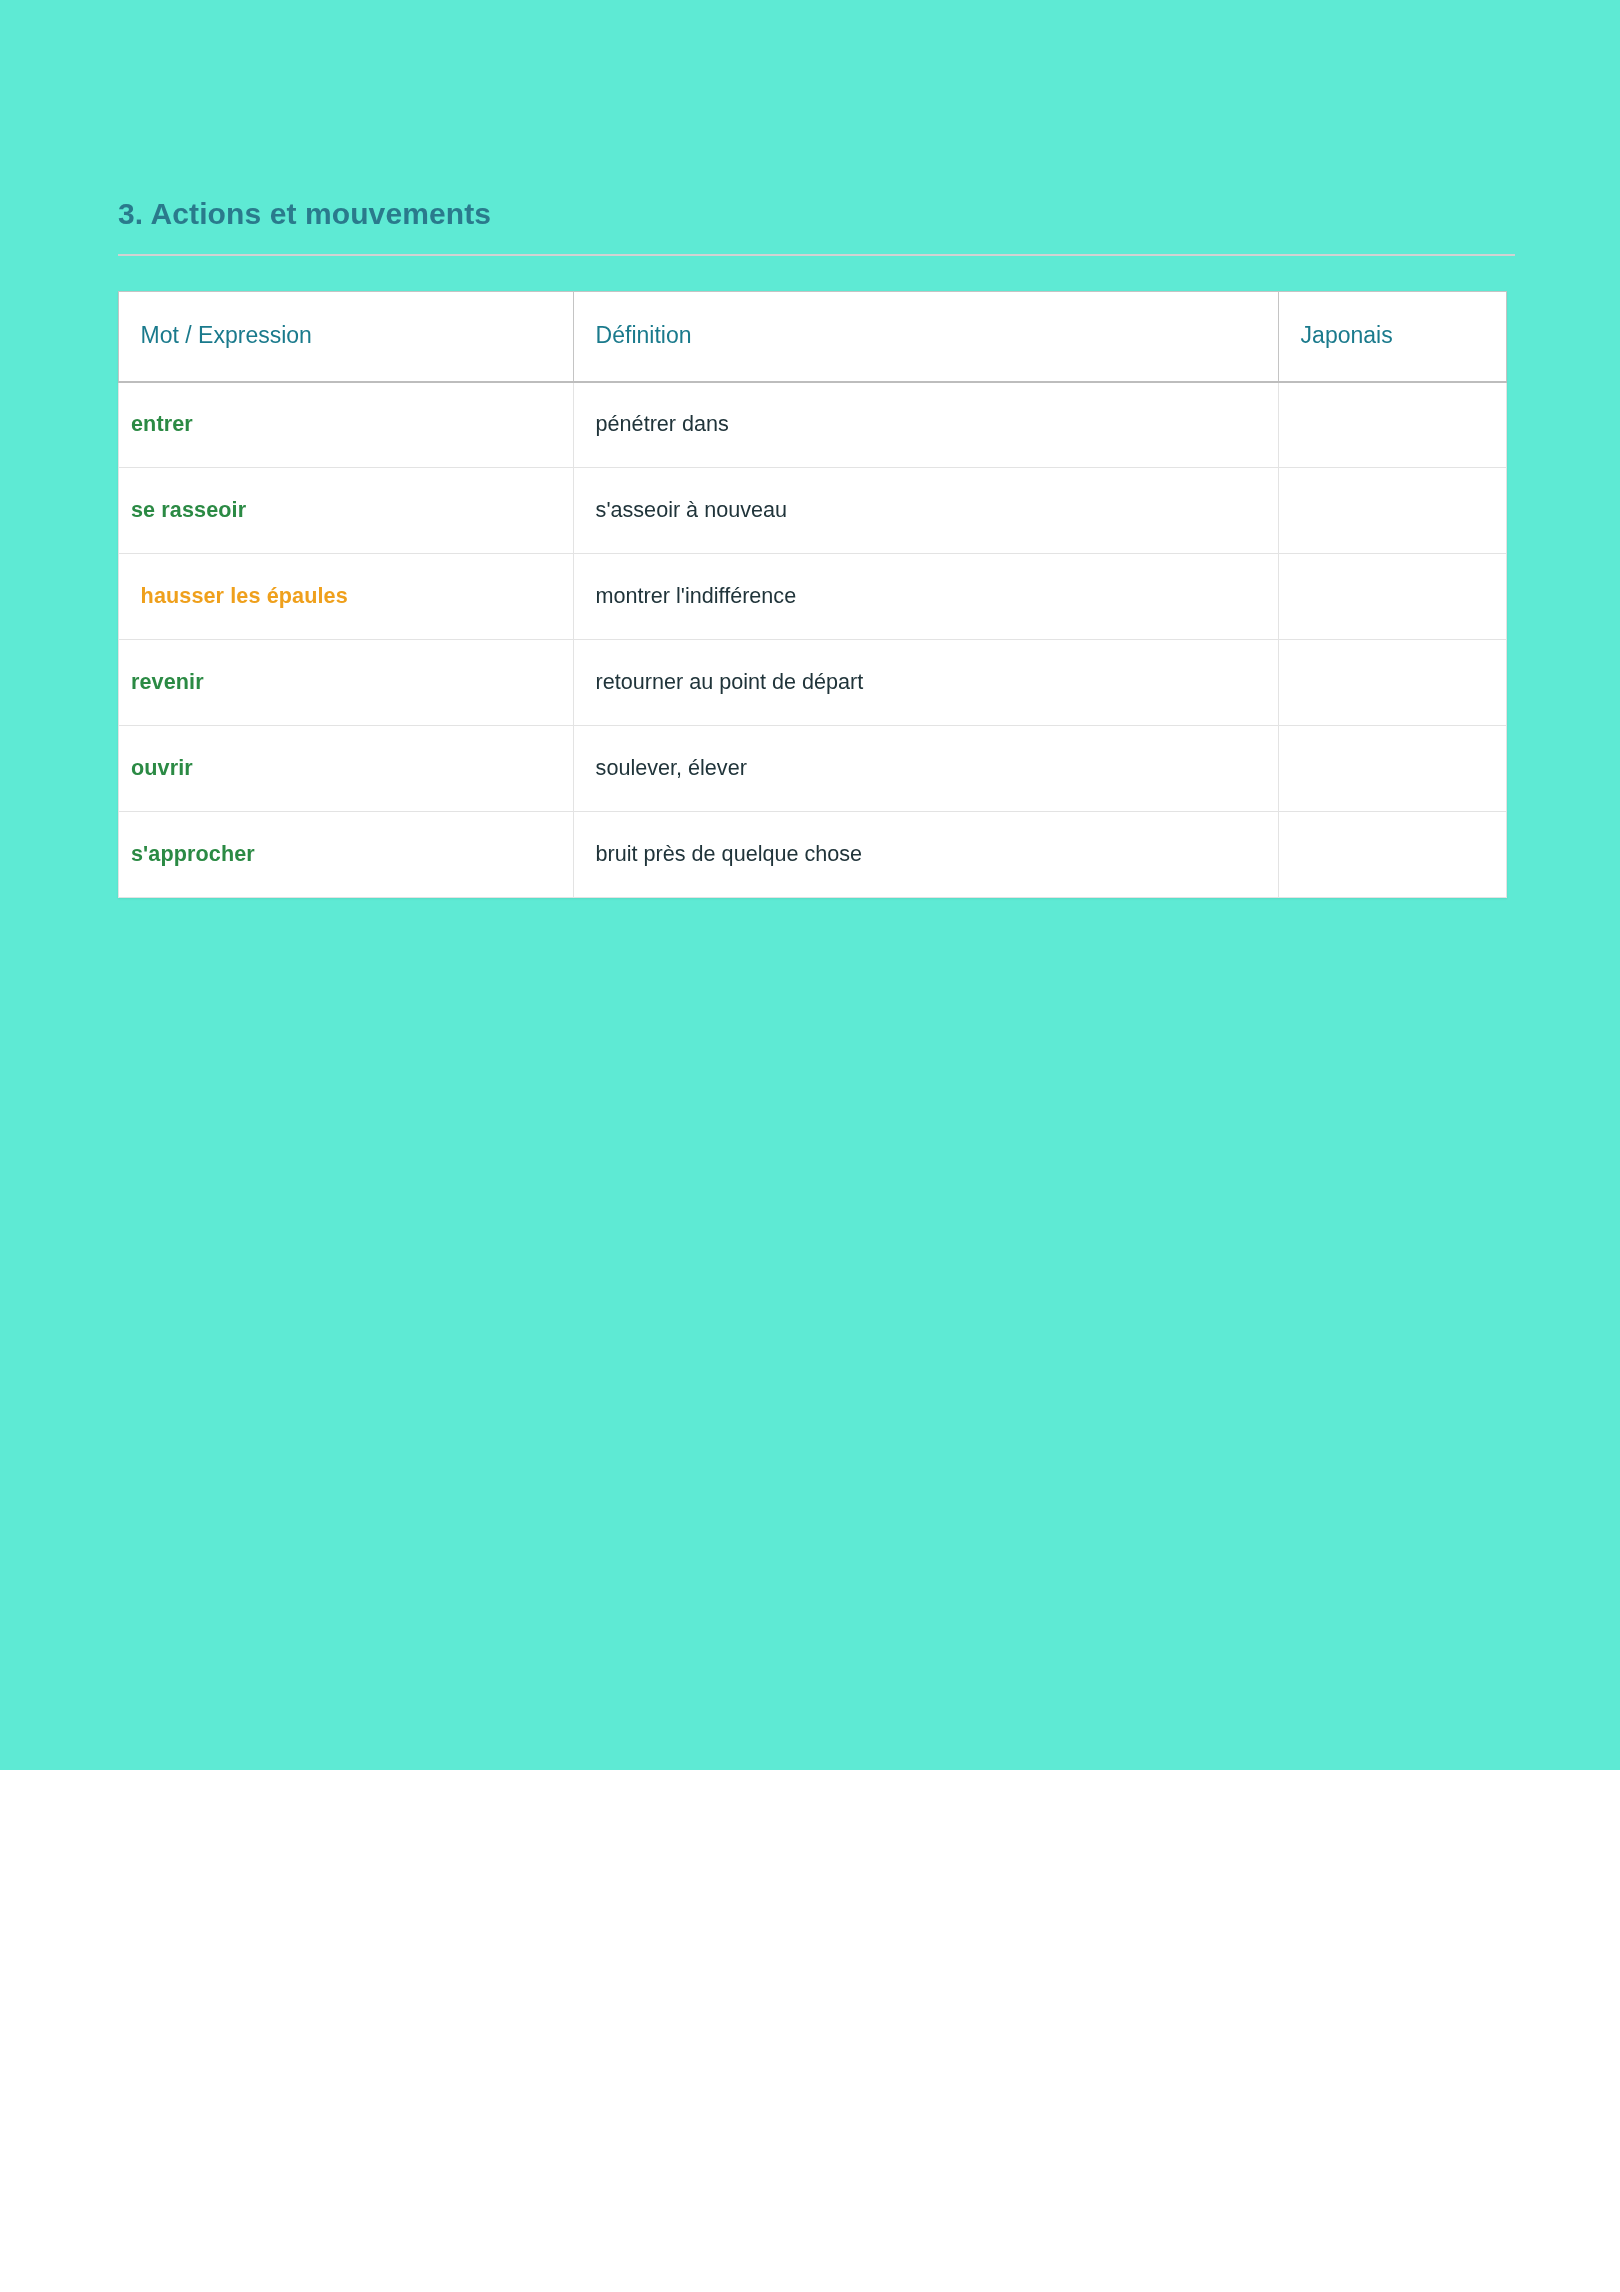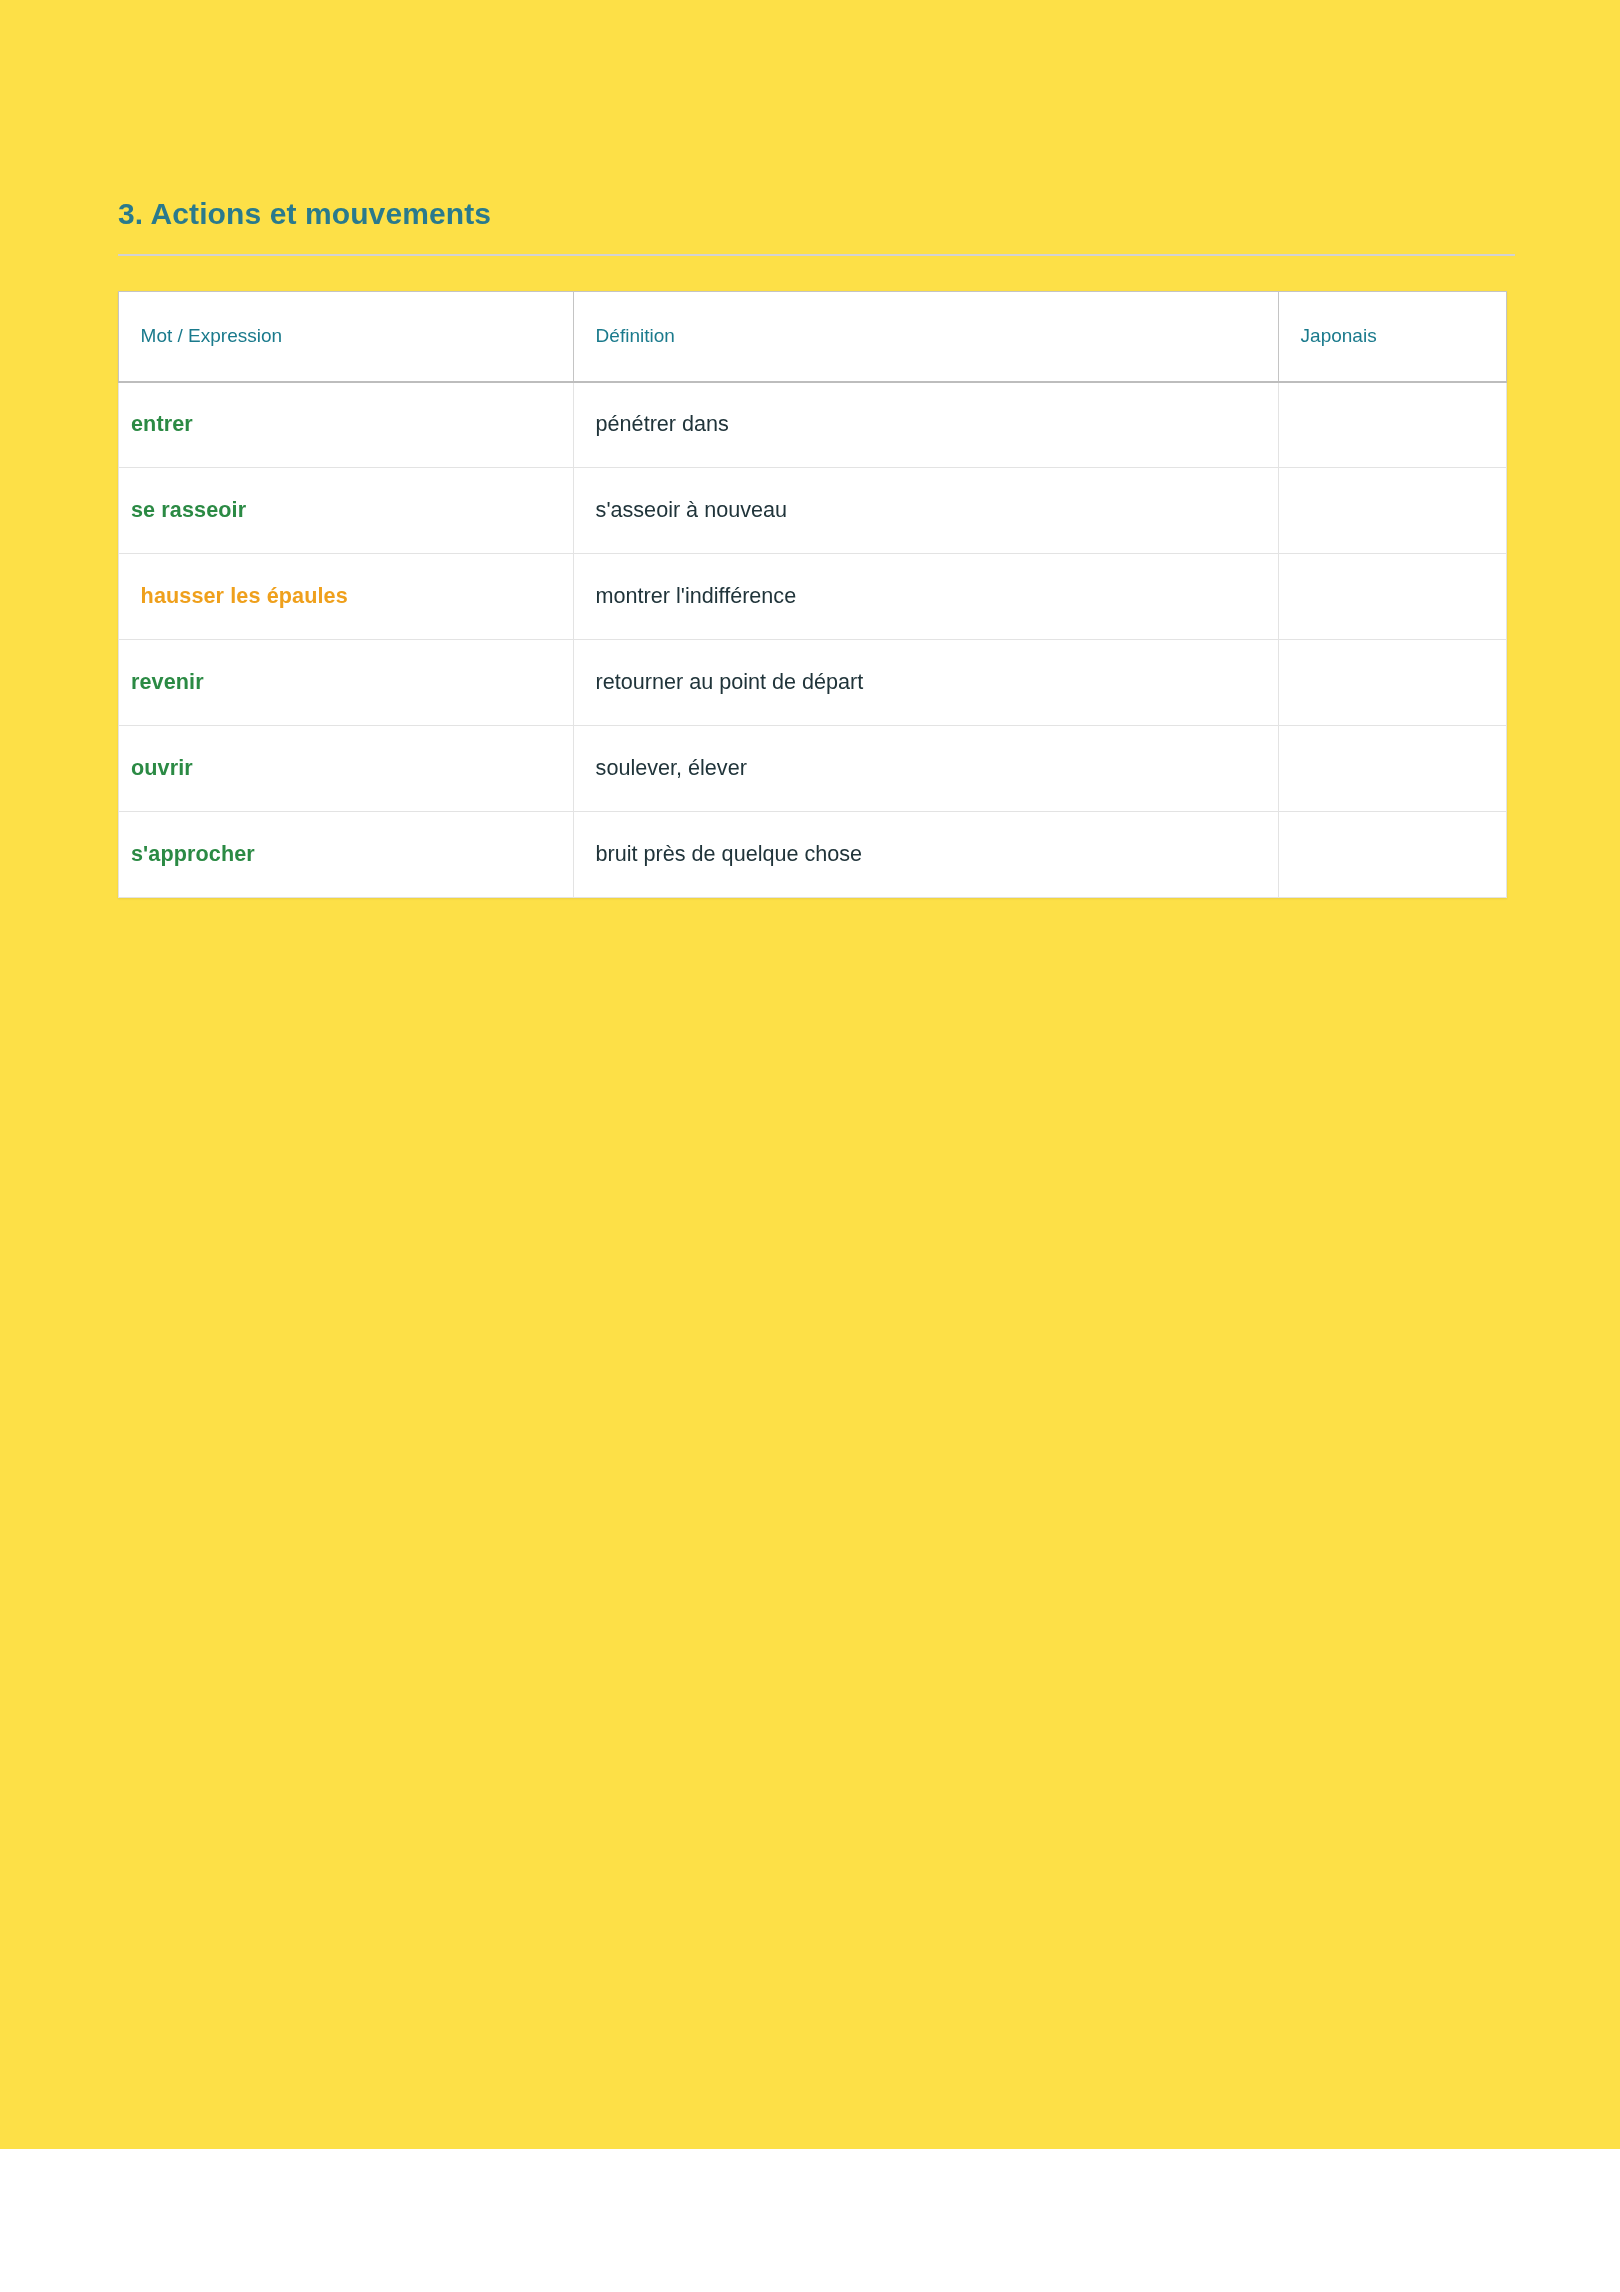--- a/index.html
+++ b/index.html
@@ -9,22 +9,22 @@
   }
   body {
     width: 1620px;
     height: 2293px;
     font-family: "Liberation Sans", sans-serif;
     -webkit-font-smoothing: antialiased;
   }
   .page {
     position: relative;
     width: 1620px;
-    height: 2149px;
-    background: #fde047;
+    height: 1770px;
+    background: #5eead4;
     box-sizing: border-box;
   }
   .content {
     position: absolute;
     left: 118px;
     top: 196px;
     width: 1388px;
   }
   .section-title {
     font-size: 30px;
@@ -48,21 +48,21 @@
     background: #ffffff;
     box-shadow: 0 1px 2px rgba(0,0,0,0.07);
   }
   table.vocab col.c-word  { width: 455px; }
   table.vocab col.c-def   { width: 705px; }
   table.vocab col.c-jp    { width: 228px; }
 
   table.vocab thead th {
     text-align: left;
     vertical-align: middle;
-    font-size: 19px;
+    font-size: 23px;
     font-weight: normal;
     color: #1a7a8c;
     padding: 27.4px 21.6px 29px 21.6px;
     border: 1px solid #c4c4c4;
     border-bottom: 2px solid #bdbdbd;
     background: #ffffff;
     box-sizing: border-box;
     height: 90px;
   }
   table.vocab tbody td {

